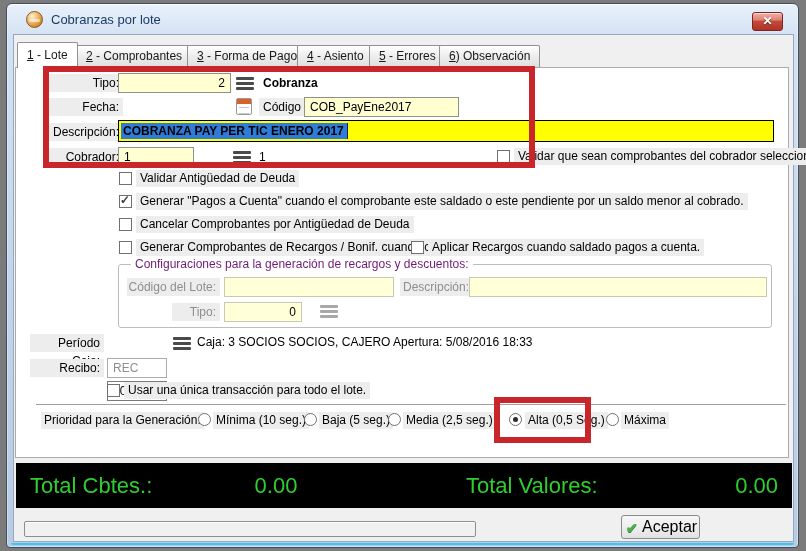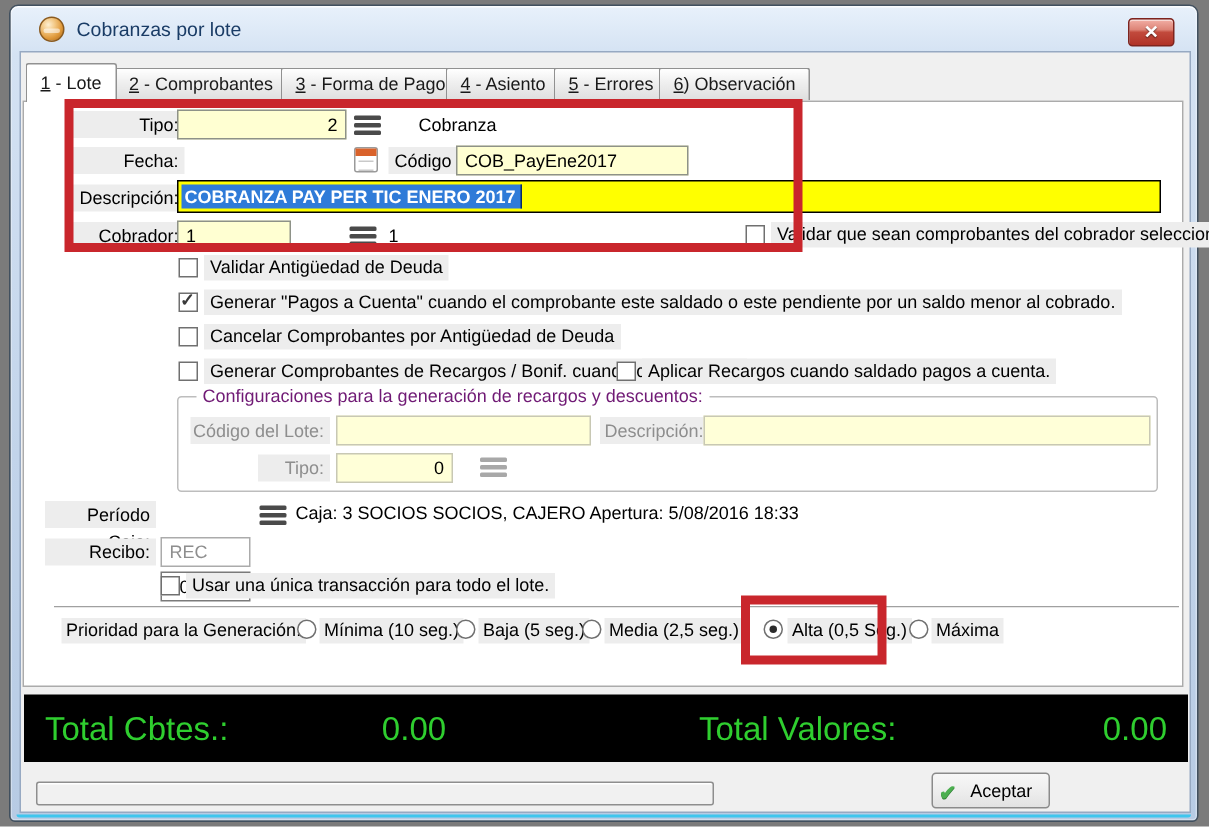--- a/index.html
+++ b/index.html
@@ -67,21 +67,21 @@
   .cb-label { position:absolute; background:#EDEDED; height:17px; line-height:17px; padding:0 4px; white-space:nowrap; }
 
   .radio { position:absolute; width:13px; height:13px; border-radius:50%; background:#fff;
     border:1px solid #707070; cursor:pointer; }
   .radio.on::after { content:""; position:absolute; left:3px; top:3px; width:5px; height:5px;
     border-radius:50%; background:#2b2b2b; }
 
   
   .desc-field { position:absolute; left:102px; top:52px; width:656px; height:22px; background:#FFFF00;
     border:1px solid #000; padding:2px; }
-  .desc-sel { display:inline-block; height:16px; line-height:16px; background:#2F7BD8; color:#ffffff;
+  .desc-sel { display:inline-block; height:16px; line-height:16px; background:#2F7BD8; color:#000000;
     font-weight:bold; font-size:12px; padding:0 3px 0 2px; white-space:nowrap; border-right:1px solid #0a2a66; }
 
   
   .groupbox { position:absolute; left:102px; top:196px; width:654px; height:64px;
     border:1px solid #BDBDBD; border-radius:3px; }
   .legend { position:absolute; left:12px; top:-8px; background:#fff; padding:0 4px; color:#701a75; white-space:nowrap; }
   .dim-text { color:#8E8E8E; }
   .dis-input { background:#FFFFD8; border:1px solid #C8C8B4; }
 
   .sep { position:absolute; left:20px; top:336px; width:750px; height:2px;
@@ -92,21 +92,21 @@
   
   .total-bar { position:absolute; left:2px; top:428px; width:776px; height:45px; background:#000; }
   .total-bar span { position:absolute; top:10px; font-size:22px; color:#2FCE2F; white-space:nowrap; }
   .tb-l1 { left:14px; } .tb-v1 { left:215px; width:90px; text-align:center; }
   .tb-l2 { left:450px; } .tb-v2 { right:14px; text-align:right; }
 
   
   .progress { position:absolute; left:10px; top:486px; width:452px; height:16px; background:#F1F1F1;
     border:1px solid #8E8E8E; border-radius:2px; box-shadow:inset 0 1px 0 #fff; }
   .btn { position:absolute; top:480px; height:24px; background:linear-gradient(180deg,#F7F7F7,#EDEDED 55%,#E2E2E2);
-    border:1px solid #8B8B8B; border-radius:3px; font-size:12px; line-height:22px; text-align:center;
+    border:1px solid #8B8B8B; border-radius:3px; font-size:16px; line-height:22px; text-align:center;
     cursor:pointer; padding-left:20px; padding-right:6px; }
   .btn-accept { left:607px; width:79px; }
   .btn-cancel { left:695px; width:82px; }
   .check-ic, .cross-ic { position:absolute; left:4px; top:1px; font-size:14px; font-weight:bold; }
   .check-ic { color:#4CAF50; text-shadow:0 1px 0 #2e7d32; }
   .check-ic::before { content:"\2714"; }
   .cross-ic { color:#C62828; }
   .cross-ic::before { content:"\2716"; }
 
   
@@ -137,21 +137,21 @@
 
     <div class="page">
 
       <div class="strip lab-r" style="left:30px;top:6px;width:77px;">Tipo:</div>
       <div class="yellow-input num" style="left:102px;top:5px;width:113px;">2</div>
       <div class="burger" style="left:220px;top:9px;">
           <i></i>
           <i></i>
           <i></i>
         </div>
-      <div class="txt" style="left:263px;top:8px;">Cobranza</div>
+      <div class="txt" style="left:247px;top:8px;font-weight:bold;">Cobranza</div>
 
       <div class="strip lab-r" style="left:30px;top:30px;width:77px;">Fecha:</div>
       <div class="cal-icon" style="left:220px;top:30px;"></div>
       <div class="strip" style="left:243px;top:30px;padding:0 4px;">Código del Lote:</div>
       <div class="yellow-input" style="left:288px;top:29px;width:155px;">COB_PayEne2017</div>
 
       <div class="strip lab-r" style="left:30px;top:55px;width:77px;">Descripción:</div>
       <div class="desc-field"><span class="desc-sel">COBRANZA PAY PER TIC ENERO 2017</span></div>
 
       <div class="strip lab-r" style="left:30px;top:80px;width:77px;">Cobrador:</div>

